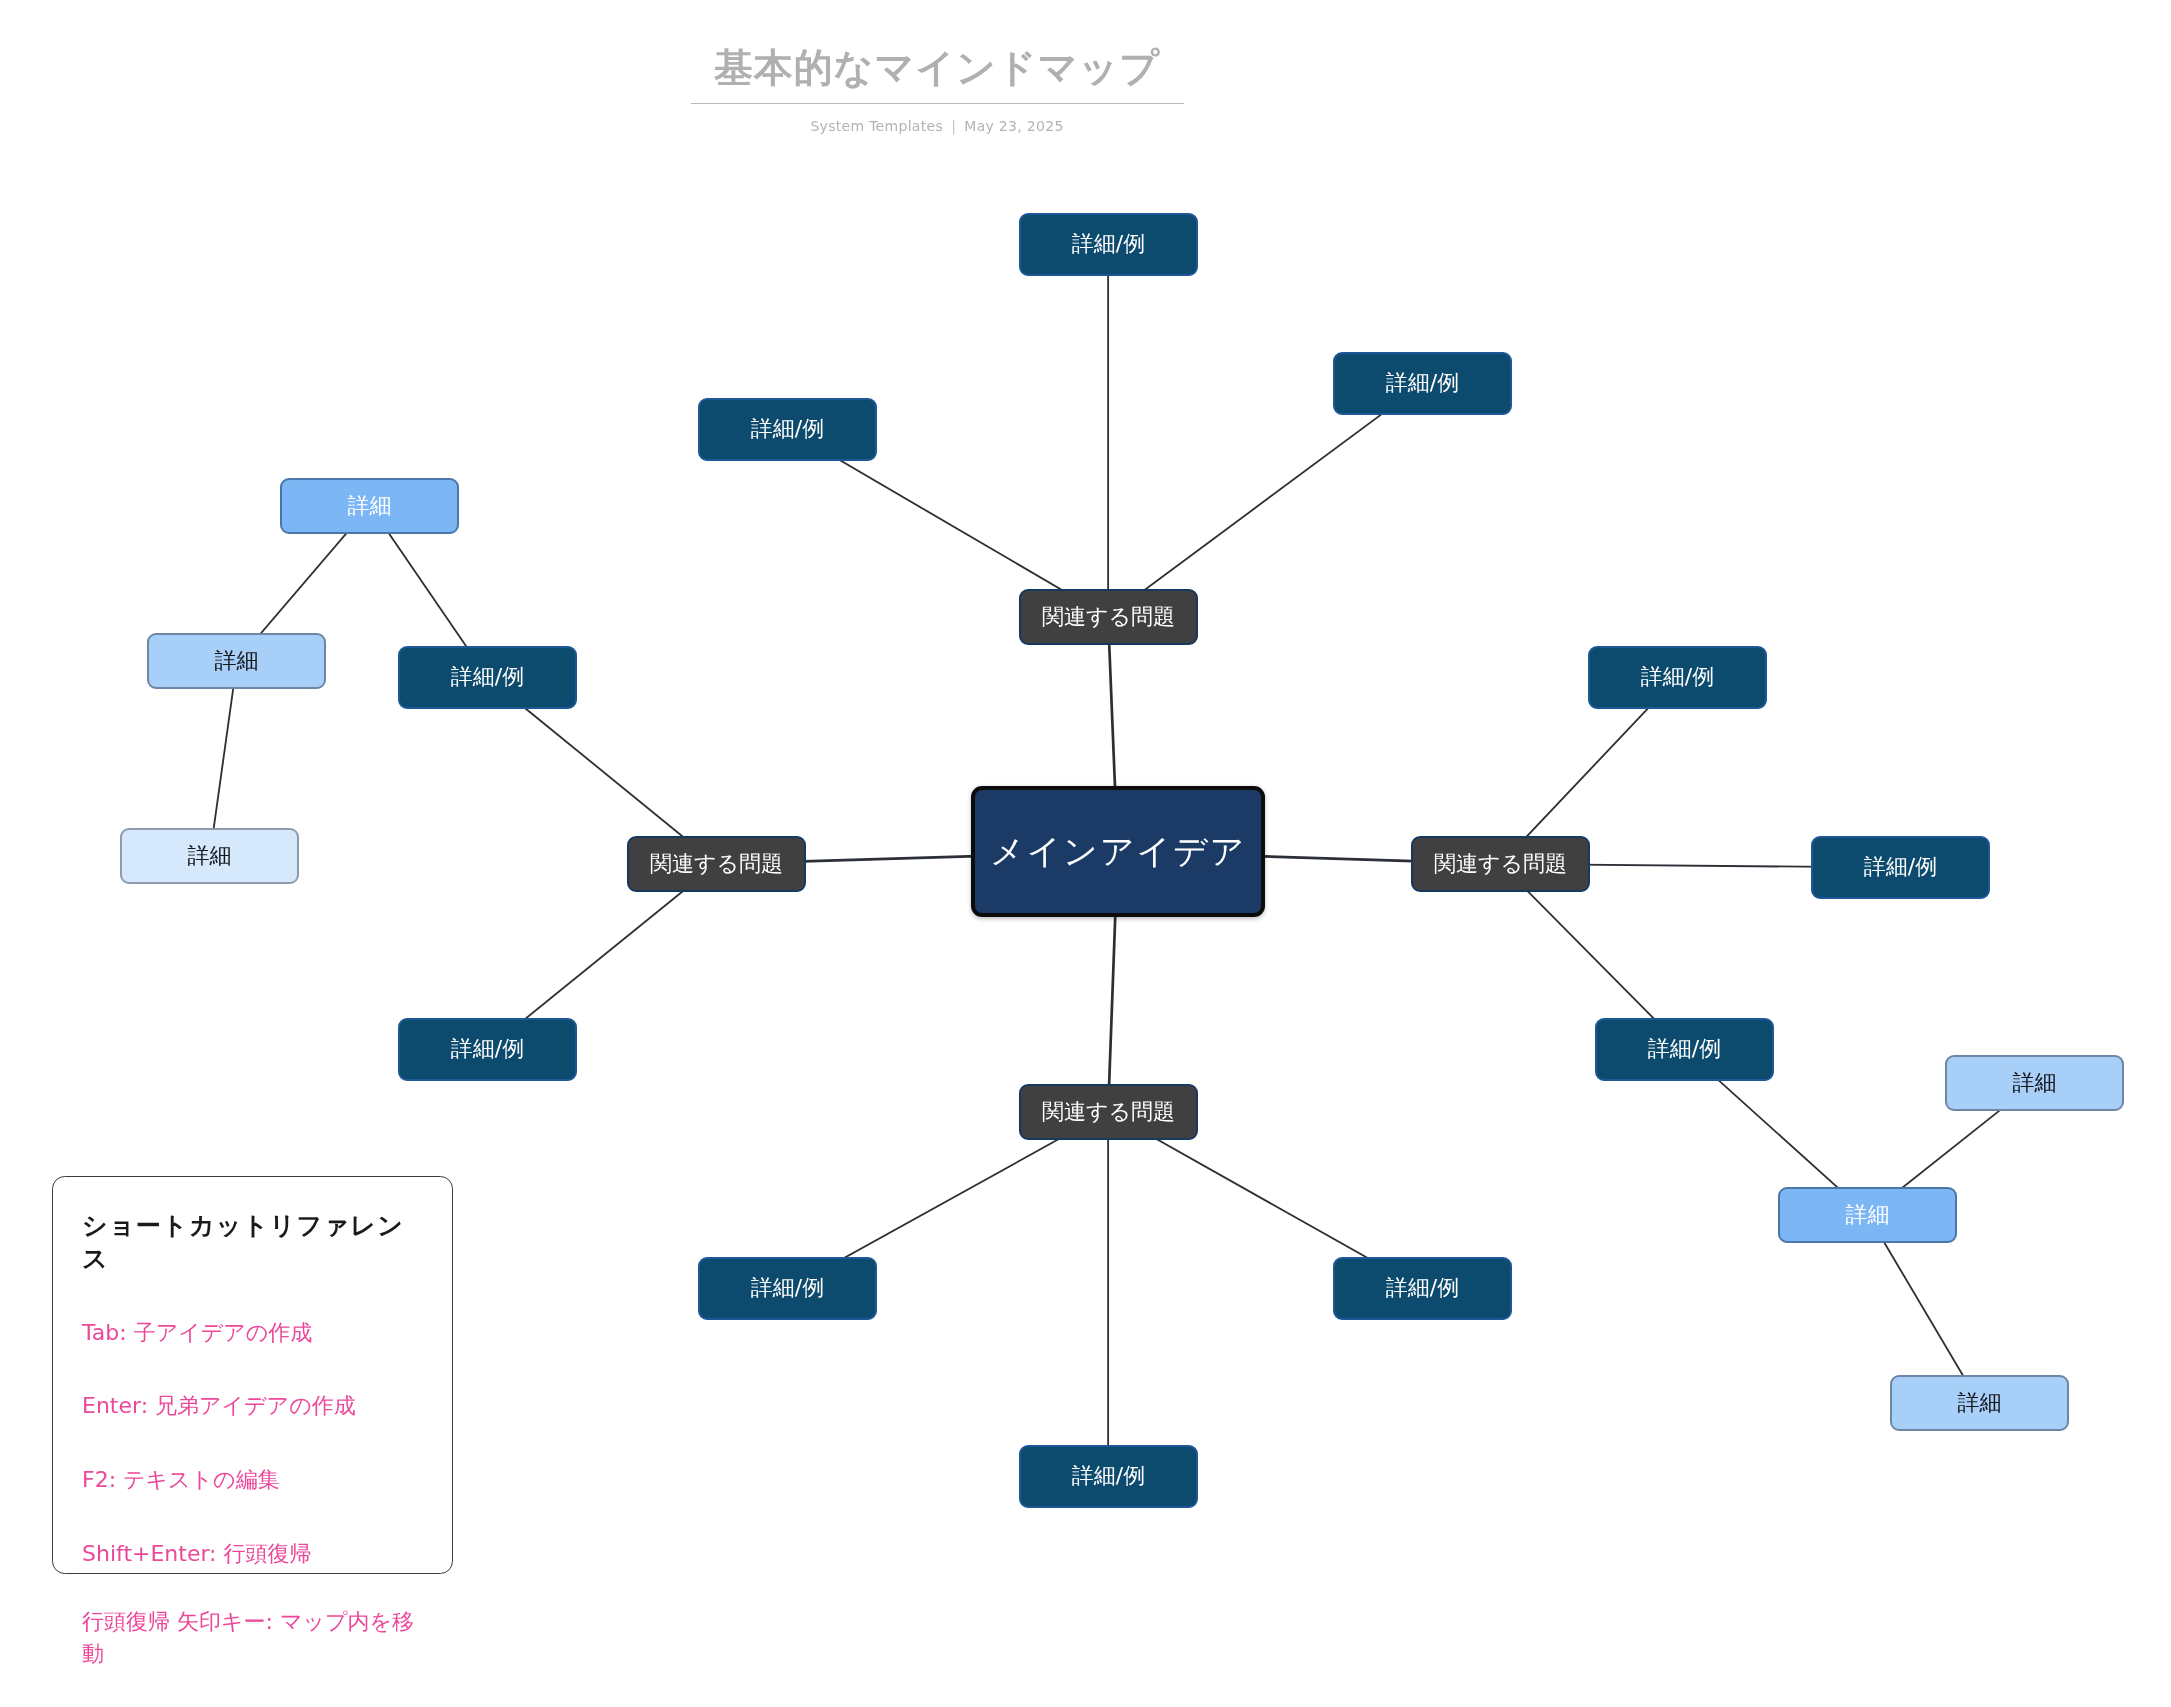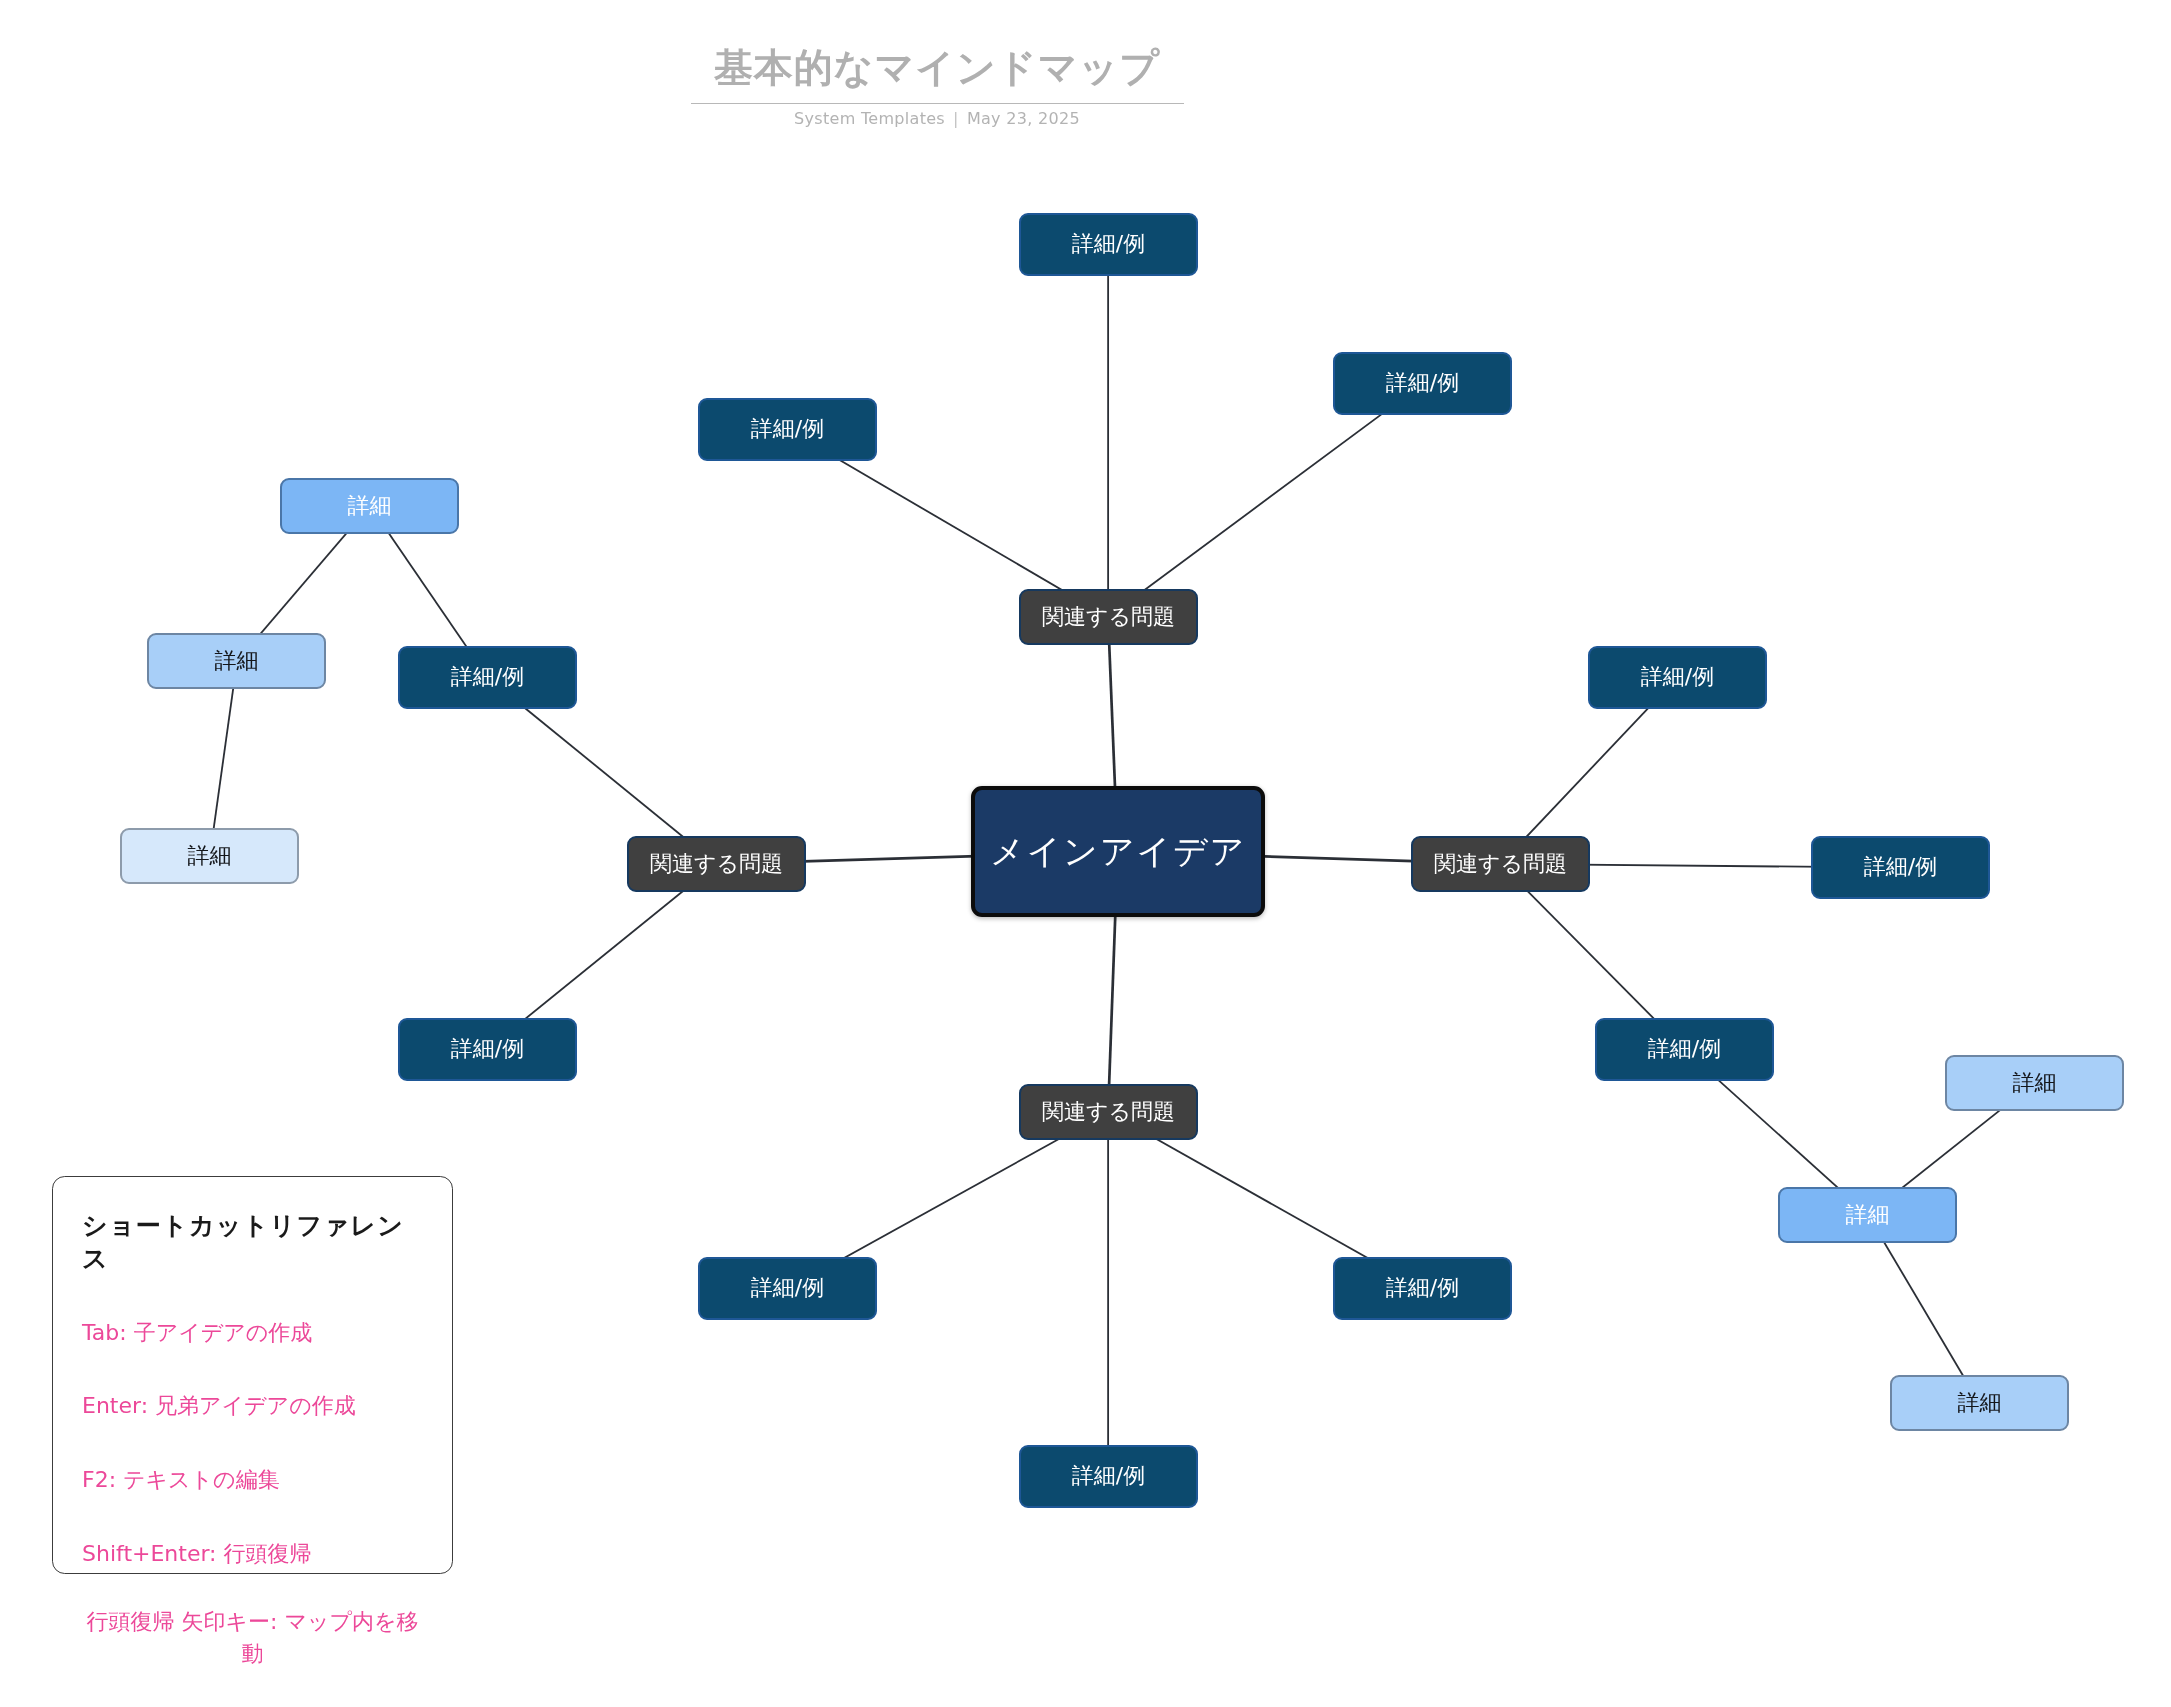--- a/index.html
+++ b/index.html
@@ -40,22 +40,22 @@
     padding: 0 0 12.7px 0;
     display: inline-block;
   }
   #title-rule {
     width: 493px;
     height: 1.8px;
     background: #b8b8b8;
     margin: 0 auto 0 auto;
   }
   #doc-subtitle {
-    margin-top: 5px;
-    font-size: 16px;
+    margin-top: 14px;
+    font-size: 14px;
     color: #b3b3b3;
     letter-spacing: 0.3px;
   }
   #doc-subtitle .sep {
     display: inline-block;
     padding: 0 8.1px;
     color: #c4c4c4;
   }
 
   
@@ -142,21 +142,20 @@
   }
   .shortcut-row {
     font-size: 22px;
     color: #ec4899;
     margin-top: 42px;
     line-height: 1.45;
     white-space: normal;
   }
   .shortcut-row.last {
     margin-top: 36px;
-    text-align: center;
   }
 </style>
 </head>
 <body>
 
 <div id="stage">
 
   <div id="header">
     <div>
       <h1 id="doc-title">基本的なマインドマップ</h1>

